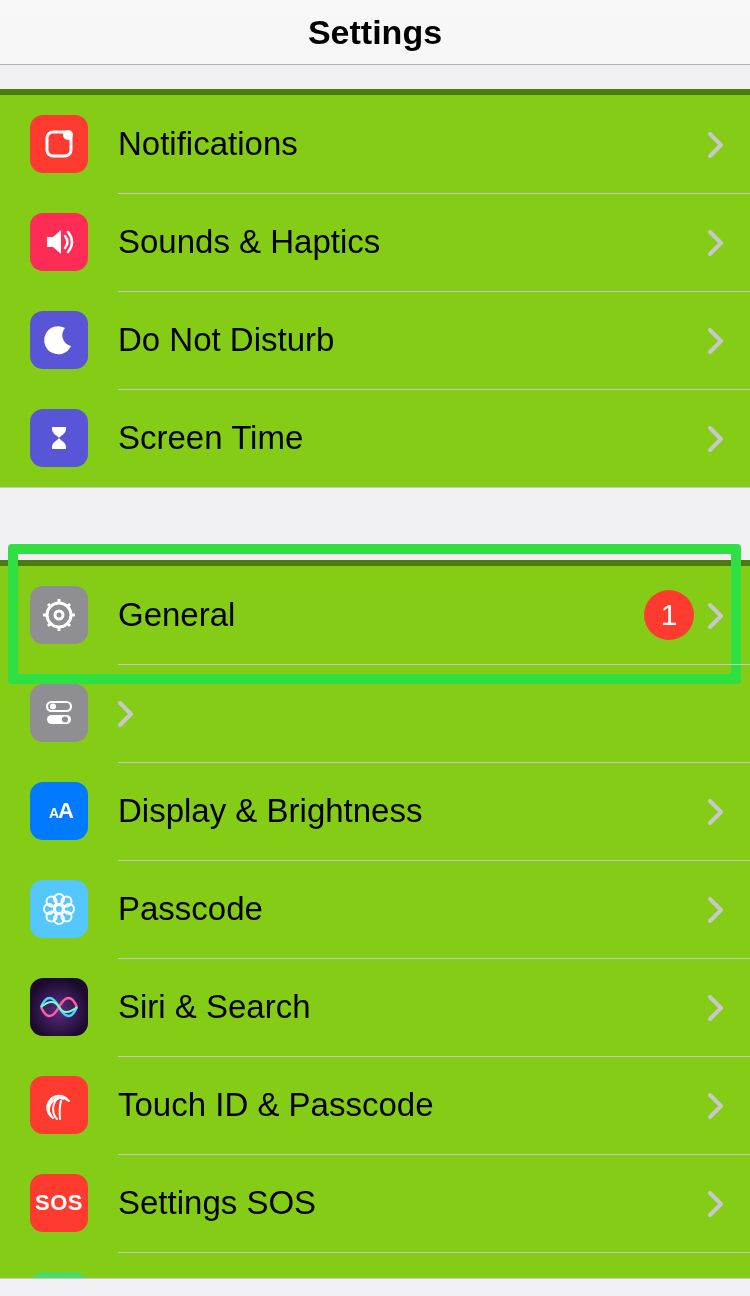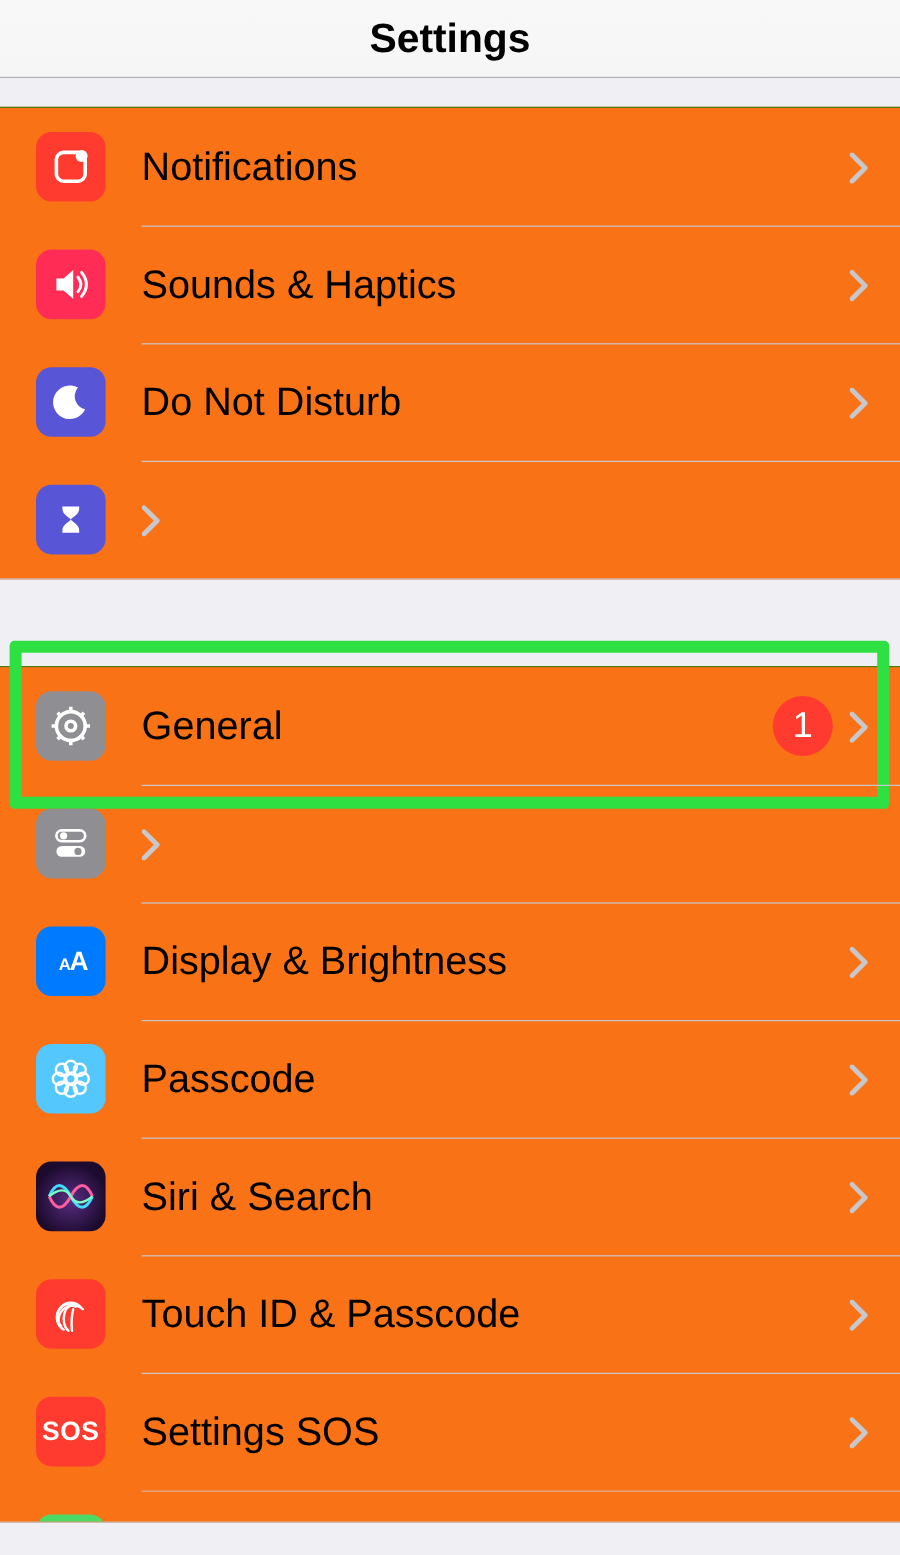--- a/index.html
+++ b/index.html
@@ -16,22 +16,22 @@
     display: flex;
     align-items: center;
     justify-content: center;
   }
   .nav-title {
     font-size: 34px;
     font-weight: 600;
   }
   .spacer { height: 24px; background:#efeff4; }
   .group {
-    background: #f97316;
-    border-top: 1px solid #4d7c0f;
+    background: #84cc16;
+    border-top: 6px solid #4d7c0f;
     border-bottom: 1px solid #c8c7cc;
   }
   .row {
     display: flex;
     align-items: center;
     height: 98px;
     padding-left: 30px;
     padding-right: 18px;
     position: relative;
     cursor: pointer;
@@ -137,20 +137,21 @@
           <polyline points="2,2 13,13 2,24" fill="none" stroke="#c7c7cc" stroke-width="4" stroke-linecap="round" stroke-linejoin="round"></polyline>
         </svg>
       </div>
   </div>
   <div class="row">
     <div class="icon-box" style="background:#5856d6">
       <svg width="36" height="36" viewBox="0 0 36 36">
           <path d="M11 7 H25 V9 C25 14 19 16 18 18 C17 16 11 14 11 9 Z M11 29 H25 V27 C25 22 19 20 18 18 C17 20 11 22 11 27 Z" fill="#fff"></path>
         </svg>
     </div>
+    <div class="label">Screen Time</div>
     <div class="chev">
         <svg width="16" height="26" viewBox="0 0 16 26">
           <polyline points="2,2 13,13 2,24" fill="none" stroke="#c7c7cc" stroke-width="4" stroke-linecap="round" stroke-linejoin="round"></polyline>
         </svg>
       </div>
   </div>
 </div>
 
 <div style="height:72px"></div>
 

